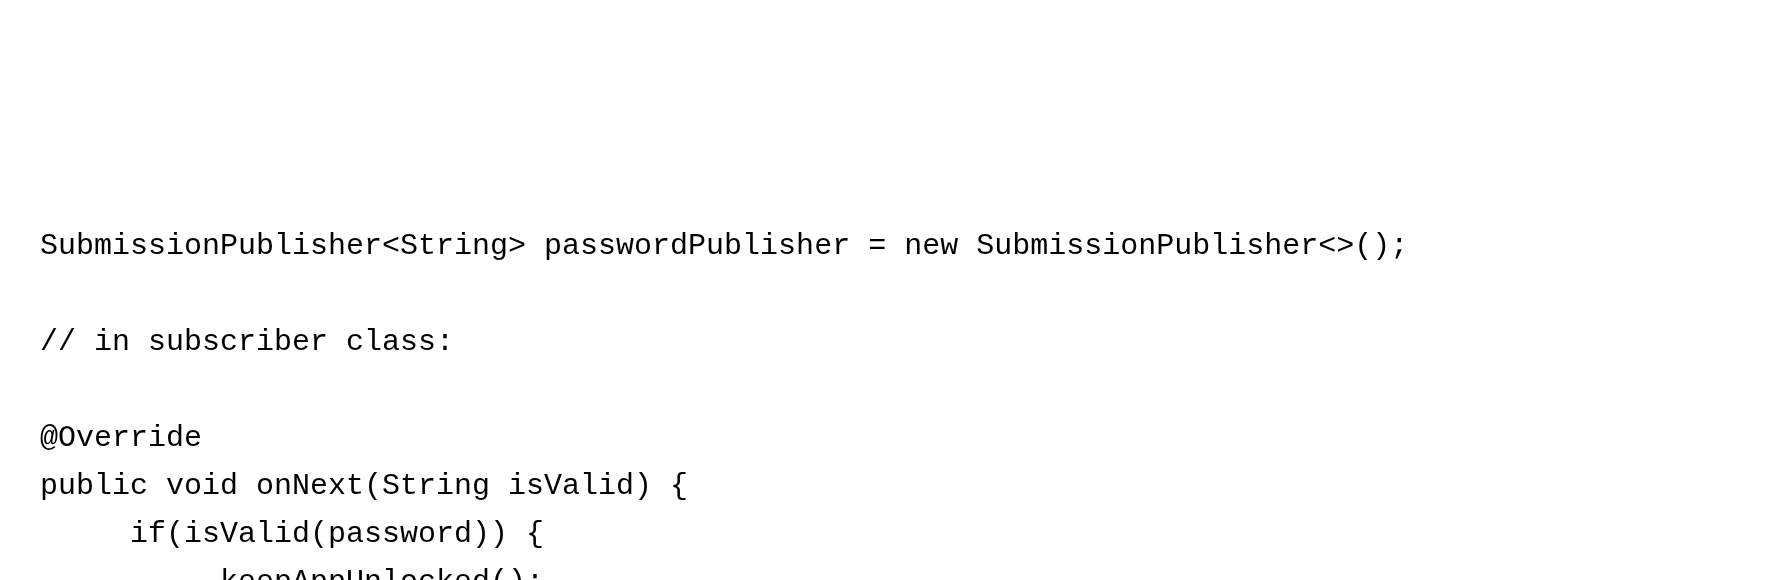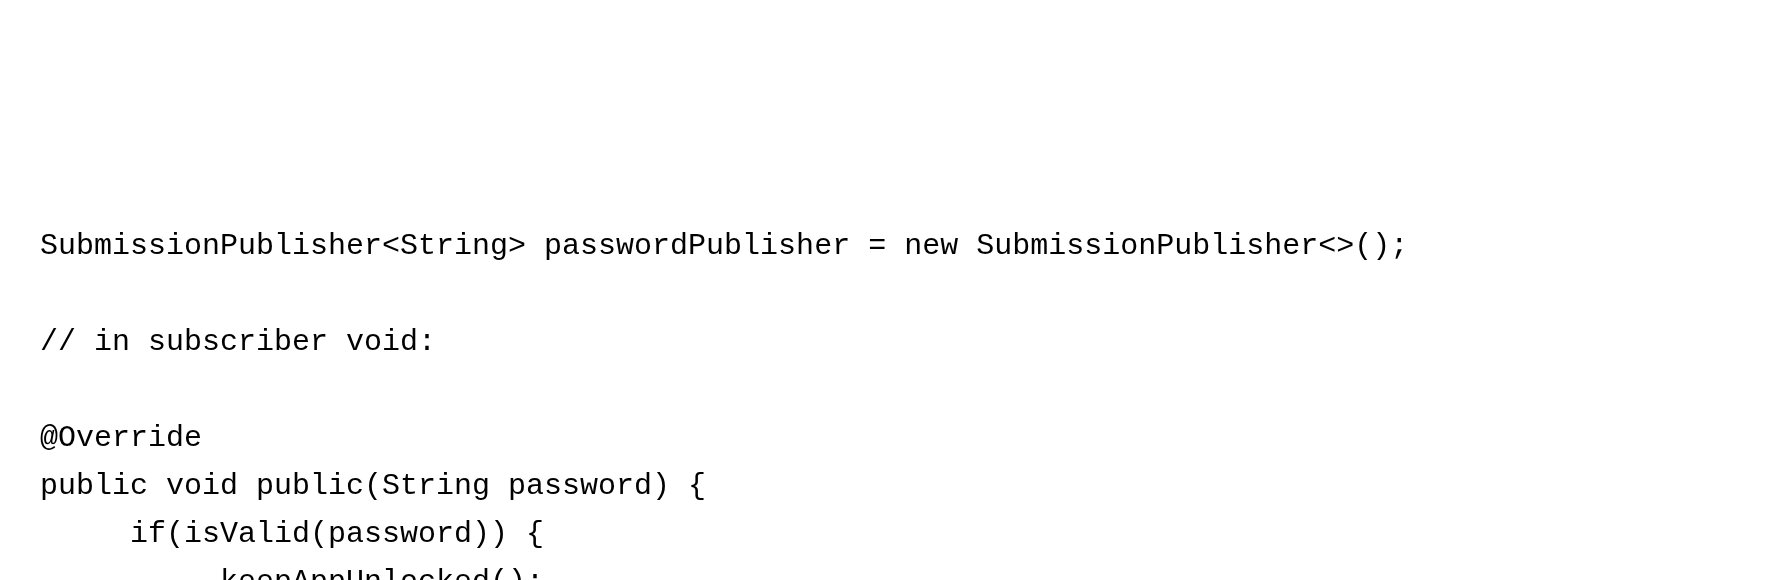--- a/index.html
+++ b/index.html
@@ -20,24 +20,24 @@
       font-family: "Courier New", Courier, monospace;
     }
   </style>
 </head>
 <body>
 
 
 
 <div class="code-block"><span>SubmissionPublisher&lt;String&gt; passwordPublisher = new SubmissionPublisher&lt;&gt;();</span>
 <span></span>
-<span>// in subscriber void:</span>
+<span>// in subscriber class:</span>
 <span></span>
 <span>@Override</span>
-<span>public void public(String password) {</span>
+<span>public void onNext(String isValid) {</span>
 <span>     if(isValid(password)) {</span>
 <span>          keepAppUnlocked();</span>
 
 
 
 </div>
 
 
 
 

